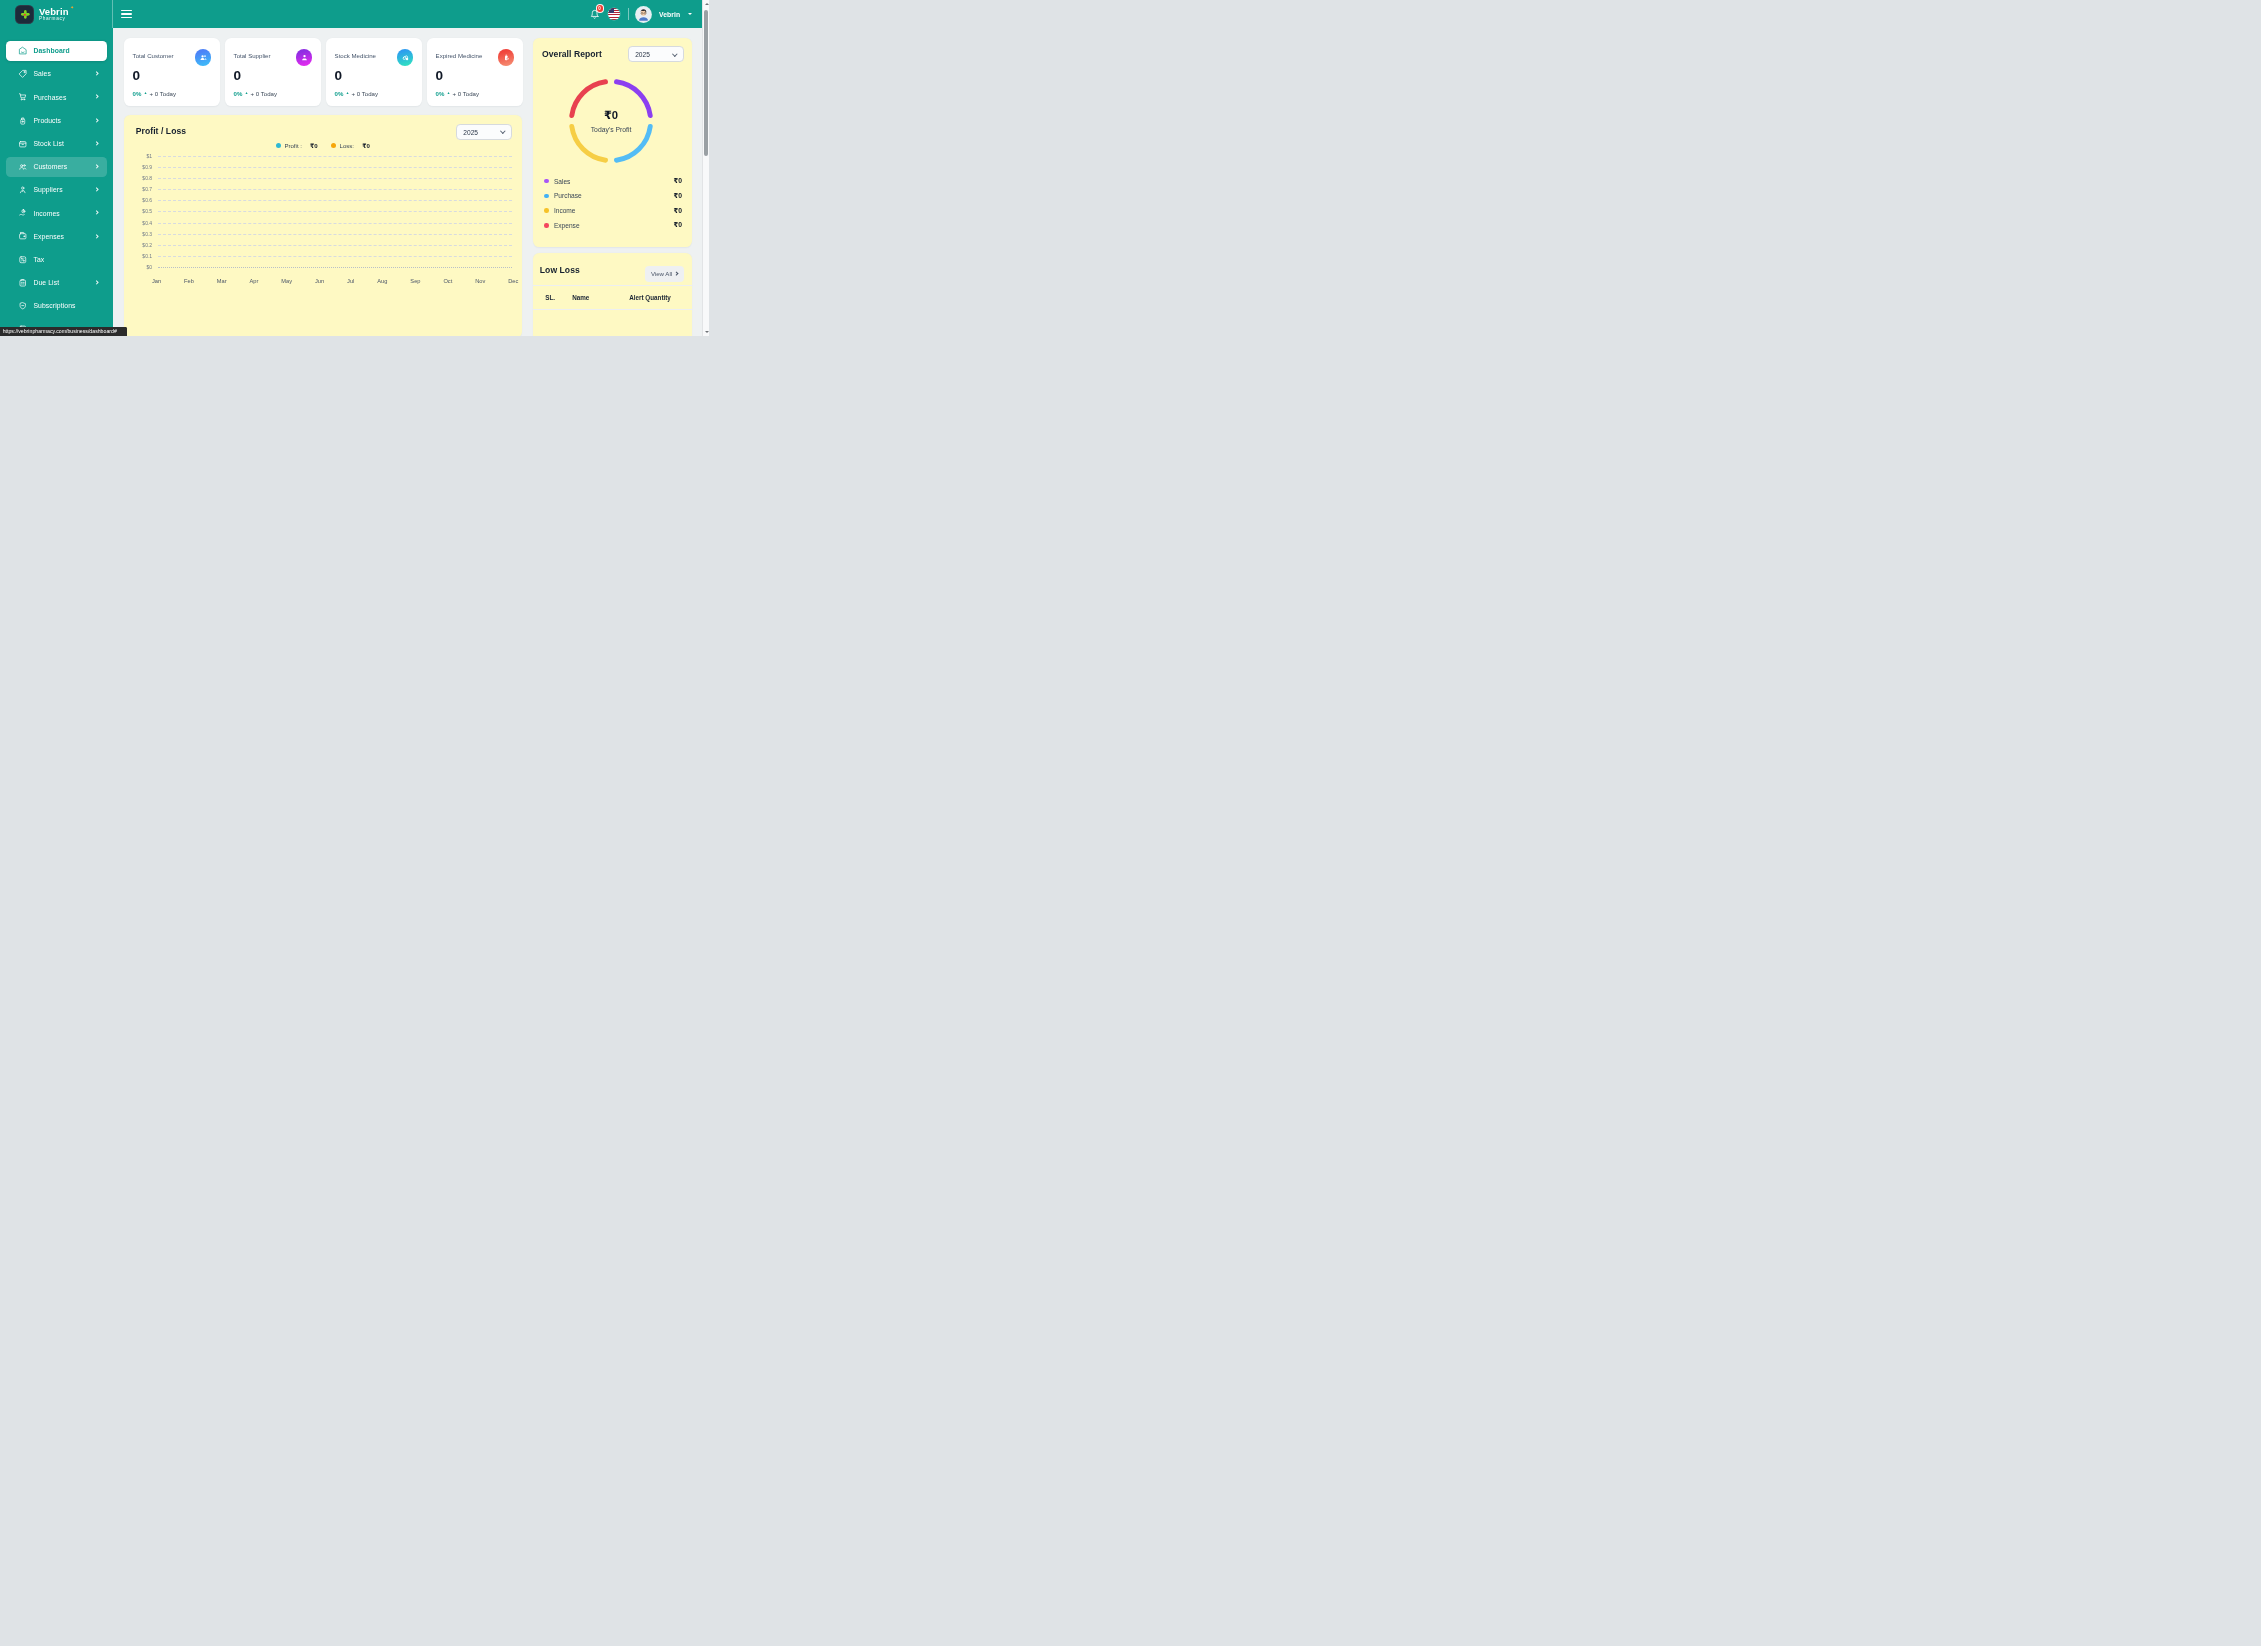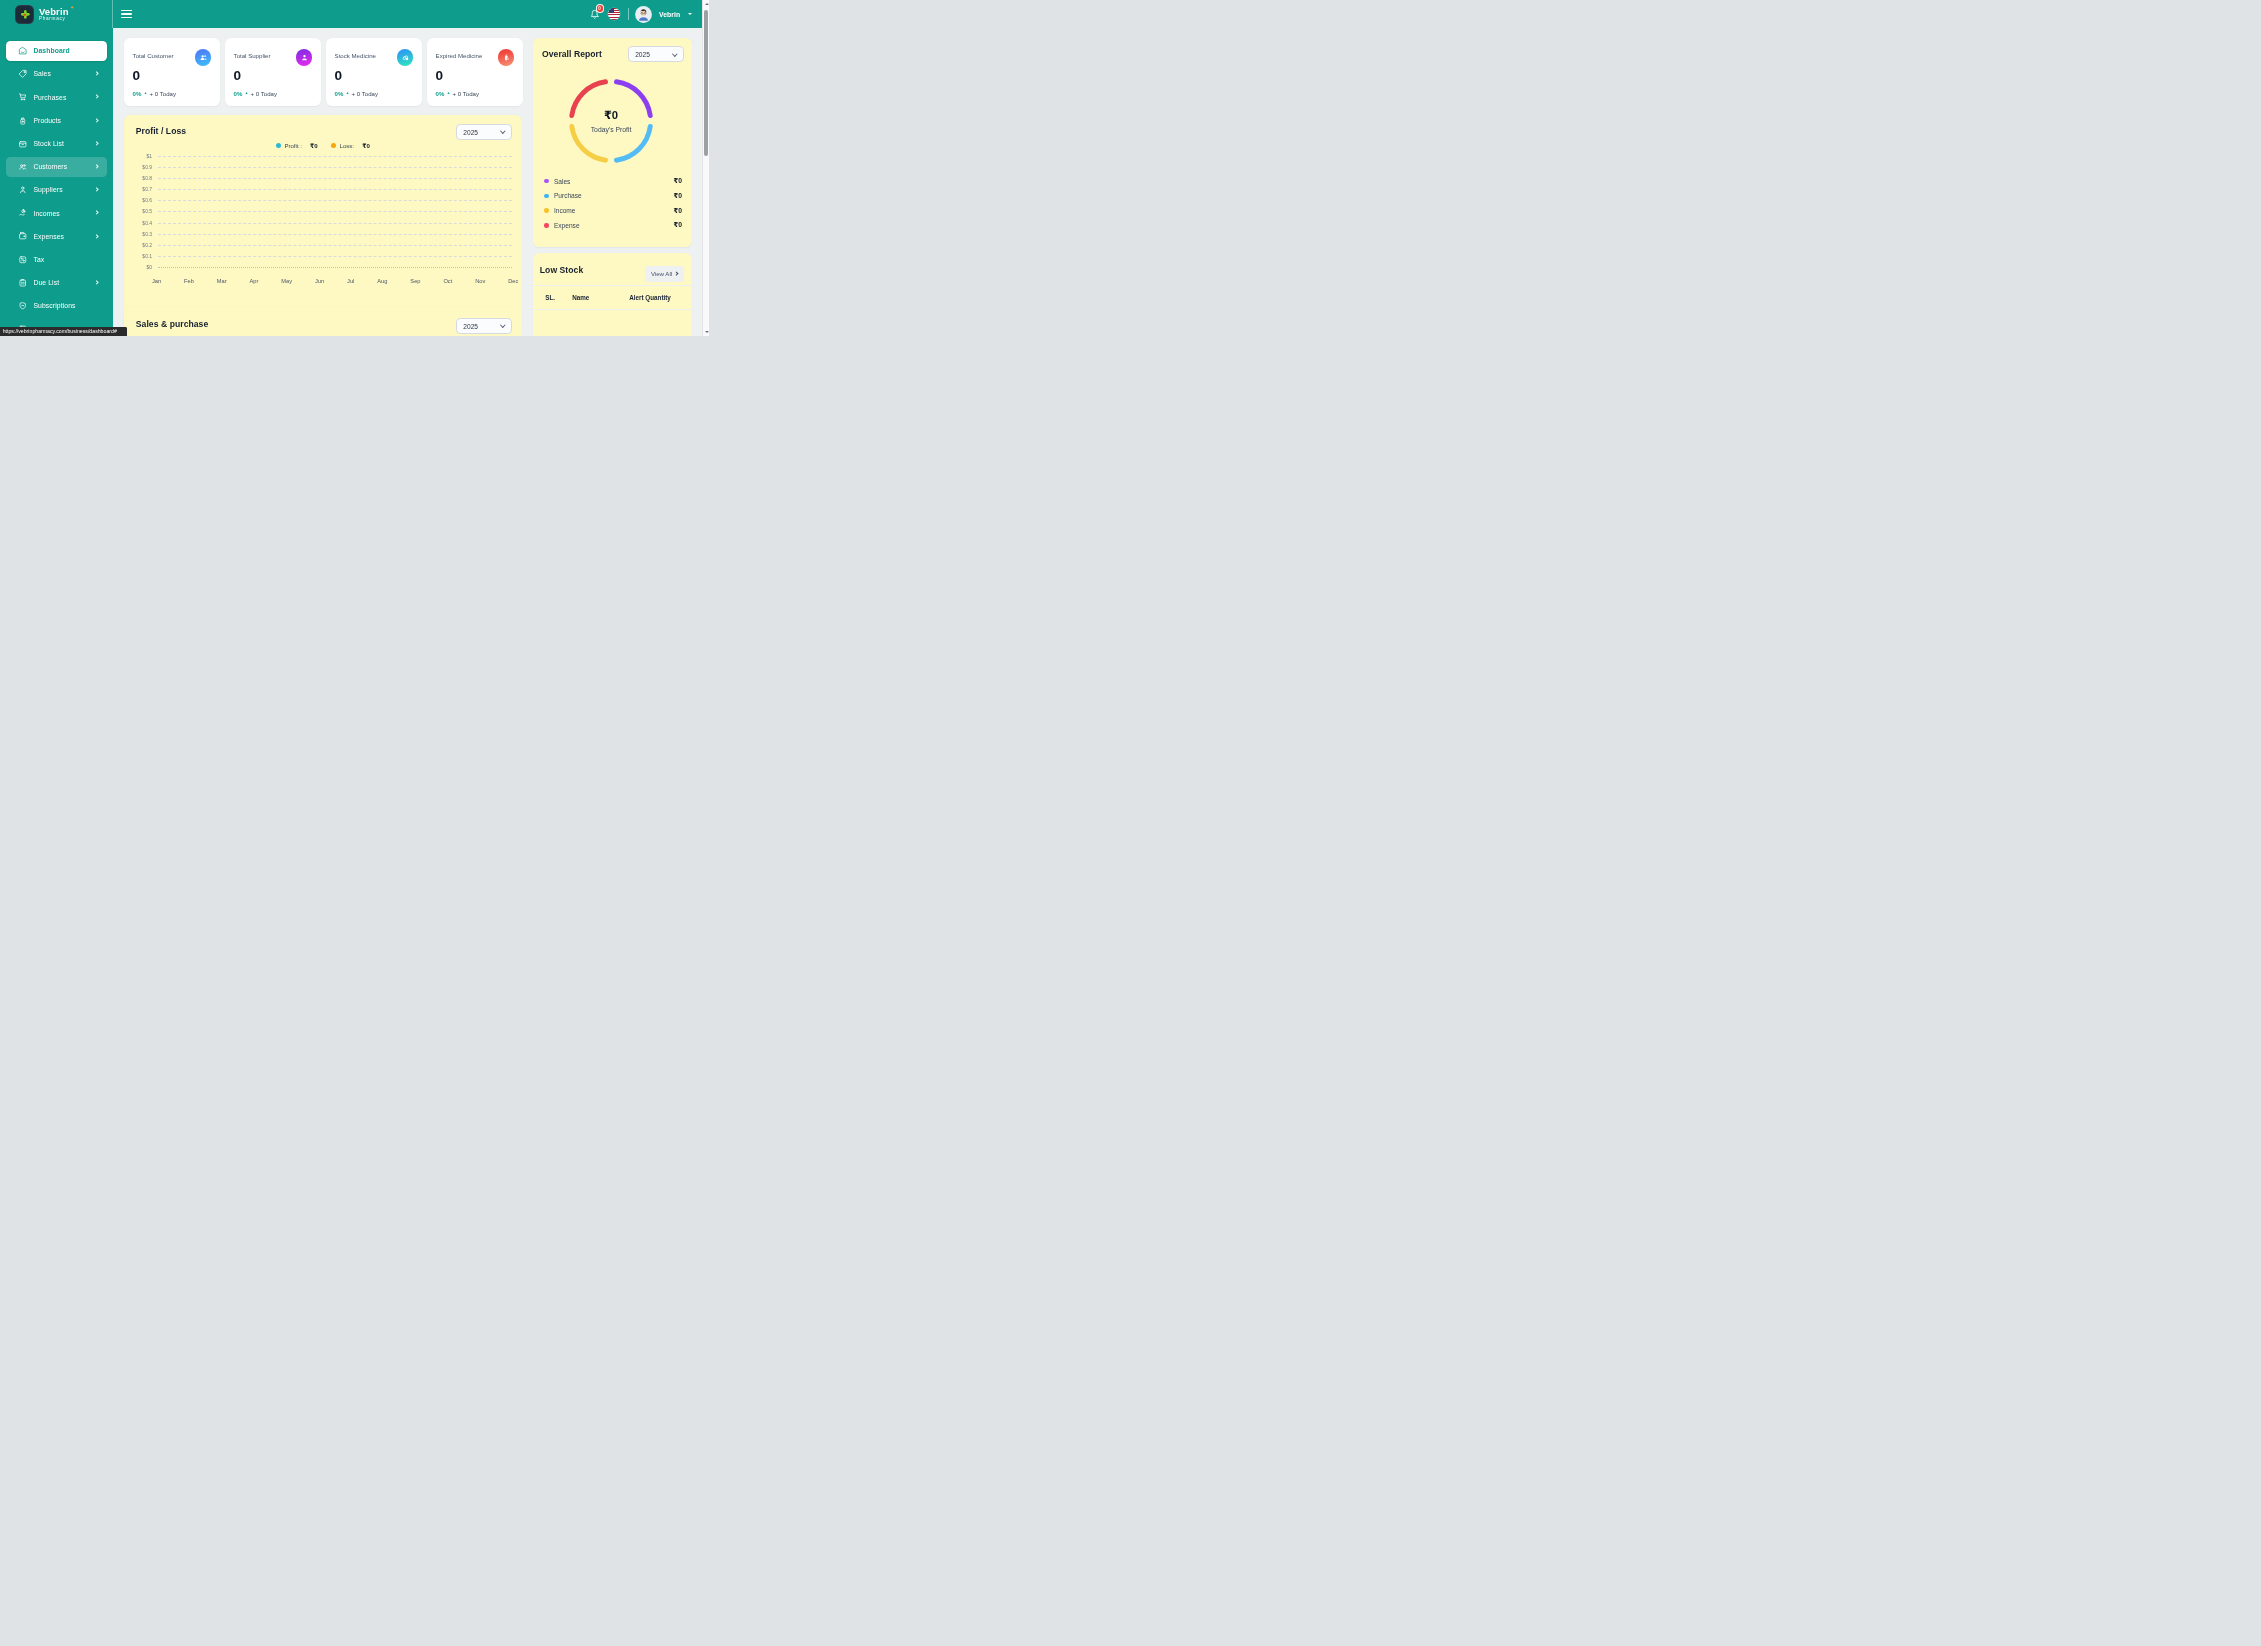--- a/index.html
+++ b/index.html
@@ -499,43 +499,34 @@
       <div class="ov-row">
         <span class="ov-dot" style="background-color: rgb(244, 71, 95);"></span>
         <span class="ov-name">Expense</span>
         <span class="ov-val">₹0</span>
       </div>
     </div>
   </section>
 
   <section class="card ls-card">
     <div class="ls-head">
-      <div class="sec-title" style="padding-left:0">Low Stock</div>
+      <div class="sec-title" style="padding-left:0">Low Loss</div>
       <div class="ls-btn">
         <span>View All</span>
         <span class="chev-d"></span>
       </div>
     </div>
     <div class="ls-div"></div>
     <div class="ls-cols">
       <span class="ls-col-sl">SL.</span>
       <span class="ls-col-name">Name</span>
       <span class="ls-col-alert">Alert Quantity</span>
     </div>
   </section>
 
-  <section class="card sp-card">
-    <div class="sp-head">
-      <div class="sec-title">Sales &amp; purchase</div>
-      <div class="select sp-select">
-        <span>2025</span>
-        <span class="caret"></span>
-      </div>
-    </div>
-  </section>
 
   <div class="status-tip">https://vebrinpharmacy.com/business/dashboard#</div>
 
   <div class="scrollbar">
     <div class="sb-up"></div>
     <div class="sb-thumb"></div>
     <div class="sb-down"></div>
   </div>
 
 </div>

